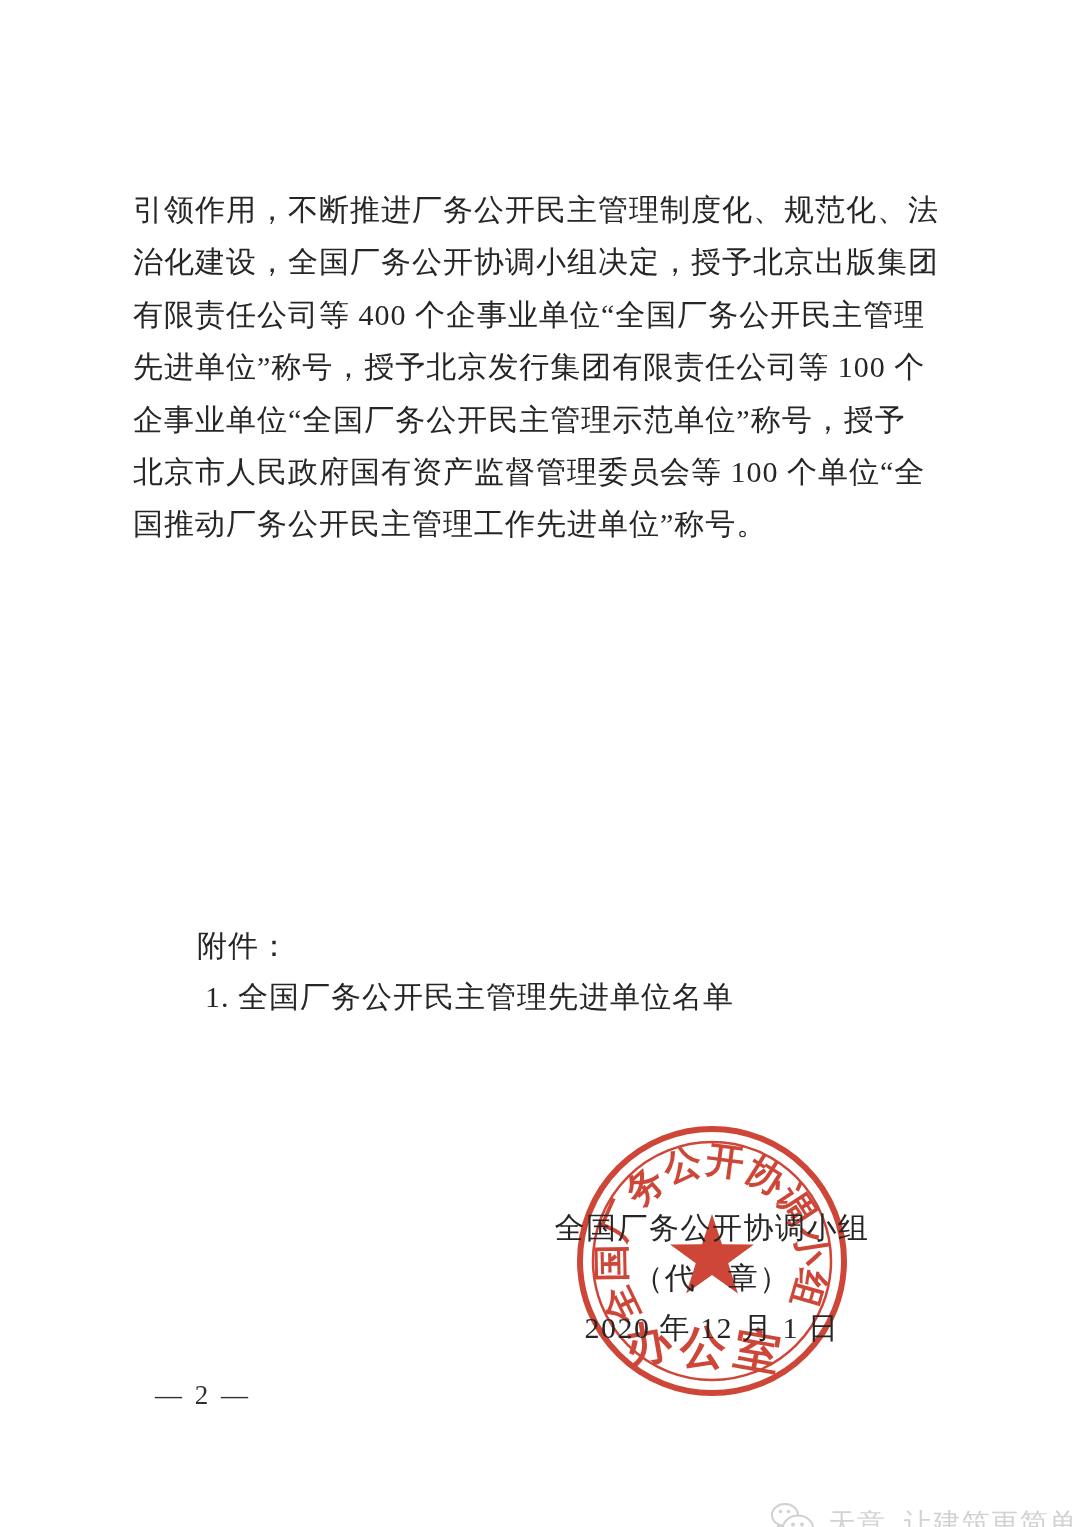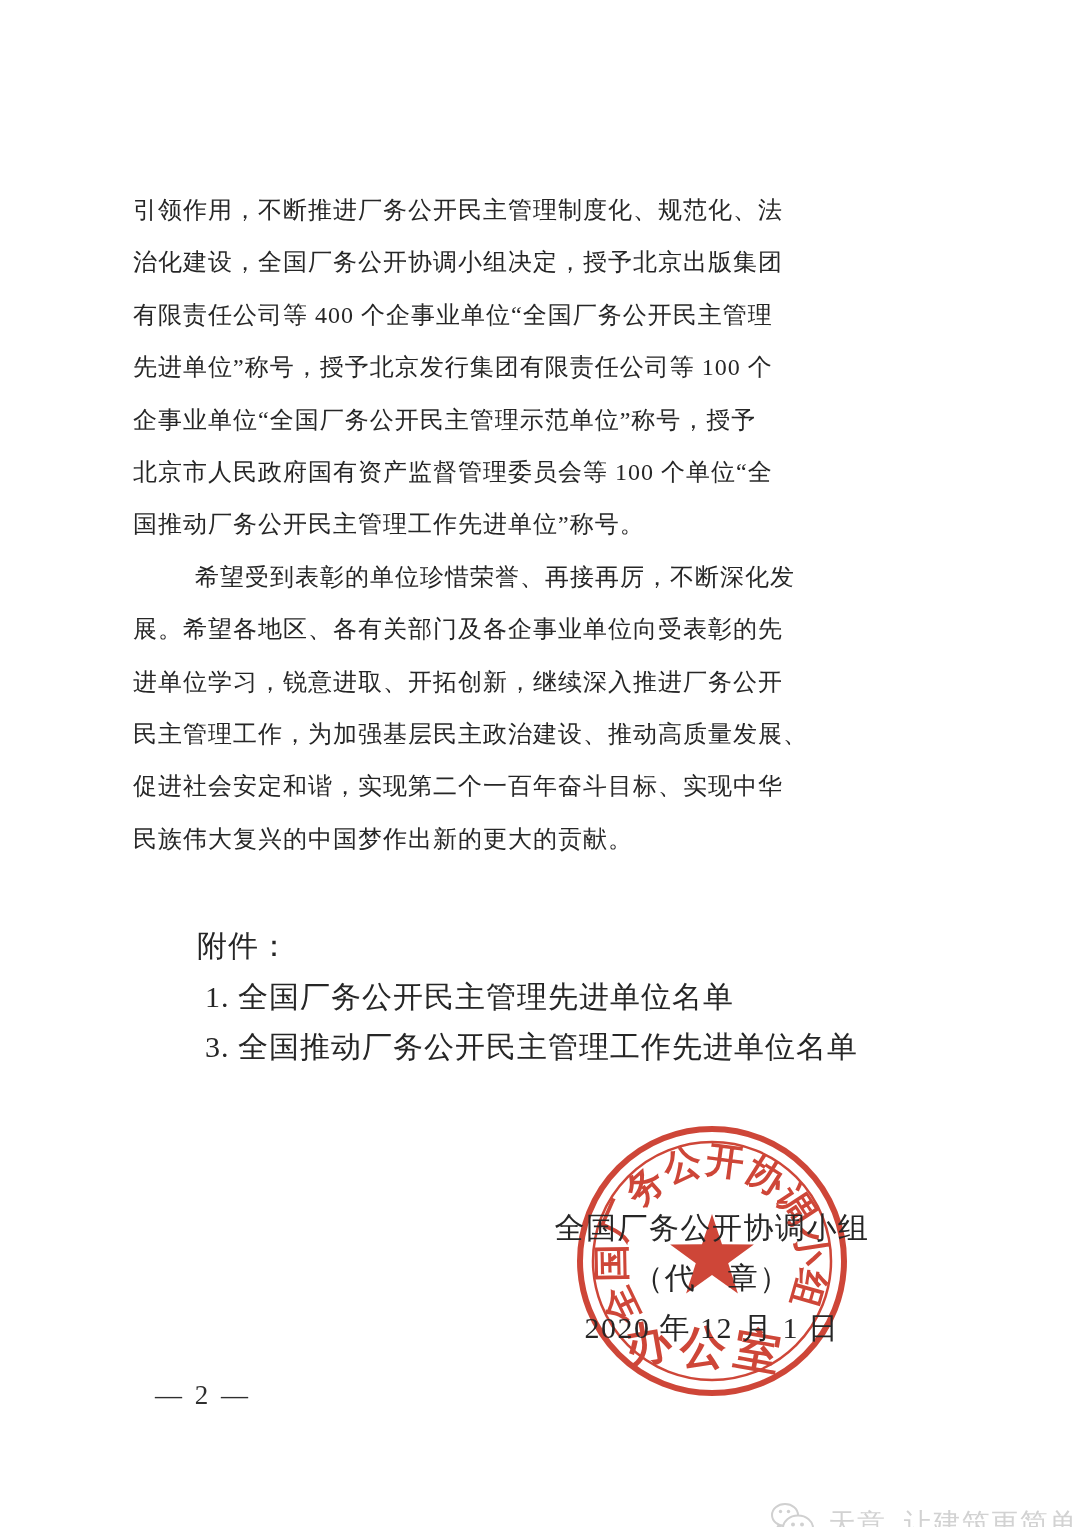--- a/index.html
+++ b/index.html
@@ -18,21 +18,21 @@
   }
   
   .body-text {
     position: absolute;
     left: 133px;
     top: 184px;
     width: 814px;
   }
   .para {
     margin: 0;
-    font-size: 24px;
+    font-size: 30px;
     line-height: 52.4px;
     letter-spacing: 1px;
     white-space: pre-line;
     text-align: left;
   }
   .para.indent { text-indent: 62px; }
   
   .attachments {
     position: absolute;
     left: 197px;
@@ -105,33 +105,26 @@
 <div class="page">
 
   <div class="body-text">
     <p class="para">引领作用，不断推进厂务公开民主管理制度化、规范化、法
 治化建设，全国厂务公开协调小组决定，授予北京出版集团
 有限责任公司等 400 个企事业单位“全国厂务公开民主管理
 先进单位”称号，授予北京发行集团有限责任公司等 100 个
 企事业单位“全国厂务公开民主管理示范单位”称号，授予
 北京市人民政府国有资产监督管理委员会等 100 个单位“全
 国推动厂务公开民主管理工作先进单位”称号。</p>
-    <p class="para indent">希望受到表彰的单位珍惜荣誉、再接再厉，不断深化发
-展。希望各地区、各有关部门及各企事业单位向受表彰的先
-进单位学习，锐意进取、开拓创新，继续深入推进厂务公开
-民主管理工作，为加强基层民主政治建设、推动高质量发展、
-促进社会安定和谐，实现第二个一百年奋斗目标、实现中华
-民族伟大复兴的中国梦作出新的更大的贡献。</p>
   </div>
 
   <div class="attachments">
     <span class="att-label">附件：</span>
     <div class="att-items">
       <div class="att-item">1. 全国厂务公开民主管理先进单位名单</div>
-      <div class="att-item">3. 全国推动厂务公开民主管理工作先进单位名单</div>
     </div>
   </div>
 
   <svg class="seal" viewBox="-170 -170 340 340">
     <circle cx="0" cy="0" r="132" fill="none" stroke-width="6" stroke="#cb3929"></circle>
     <circle cx="0" cy="0" r="119" fill="none" stroke-width="2.5" stroke="#cb3929"></circle>
     <path id="seal-arc-path" d="M -69.3 54.2 A 88 88 0 1 1 74.6 46.6" fill="none"></path>
     <text font-size="37" fill="#cb3929">
       <textPath href="#seal-arc-path" startOffset="0" textLength="378" lengthAdjust="spacingAndGlyphs">全国厂务公开协调小组</textPath>
     </text>

